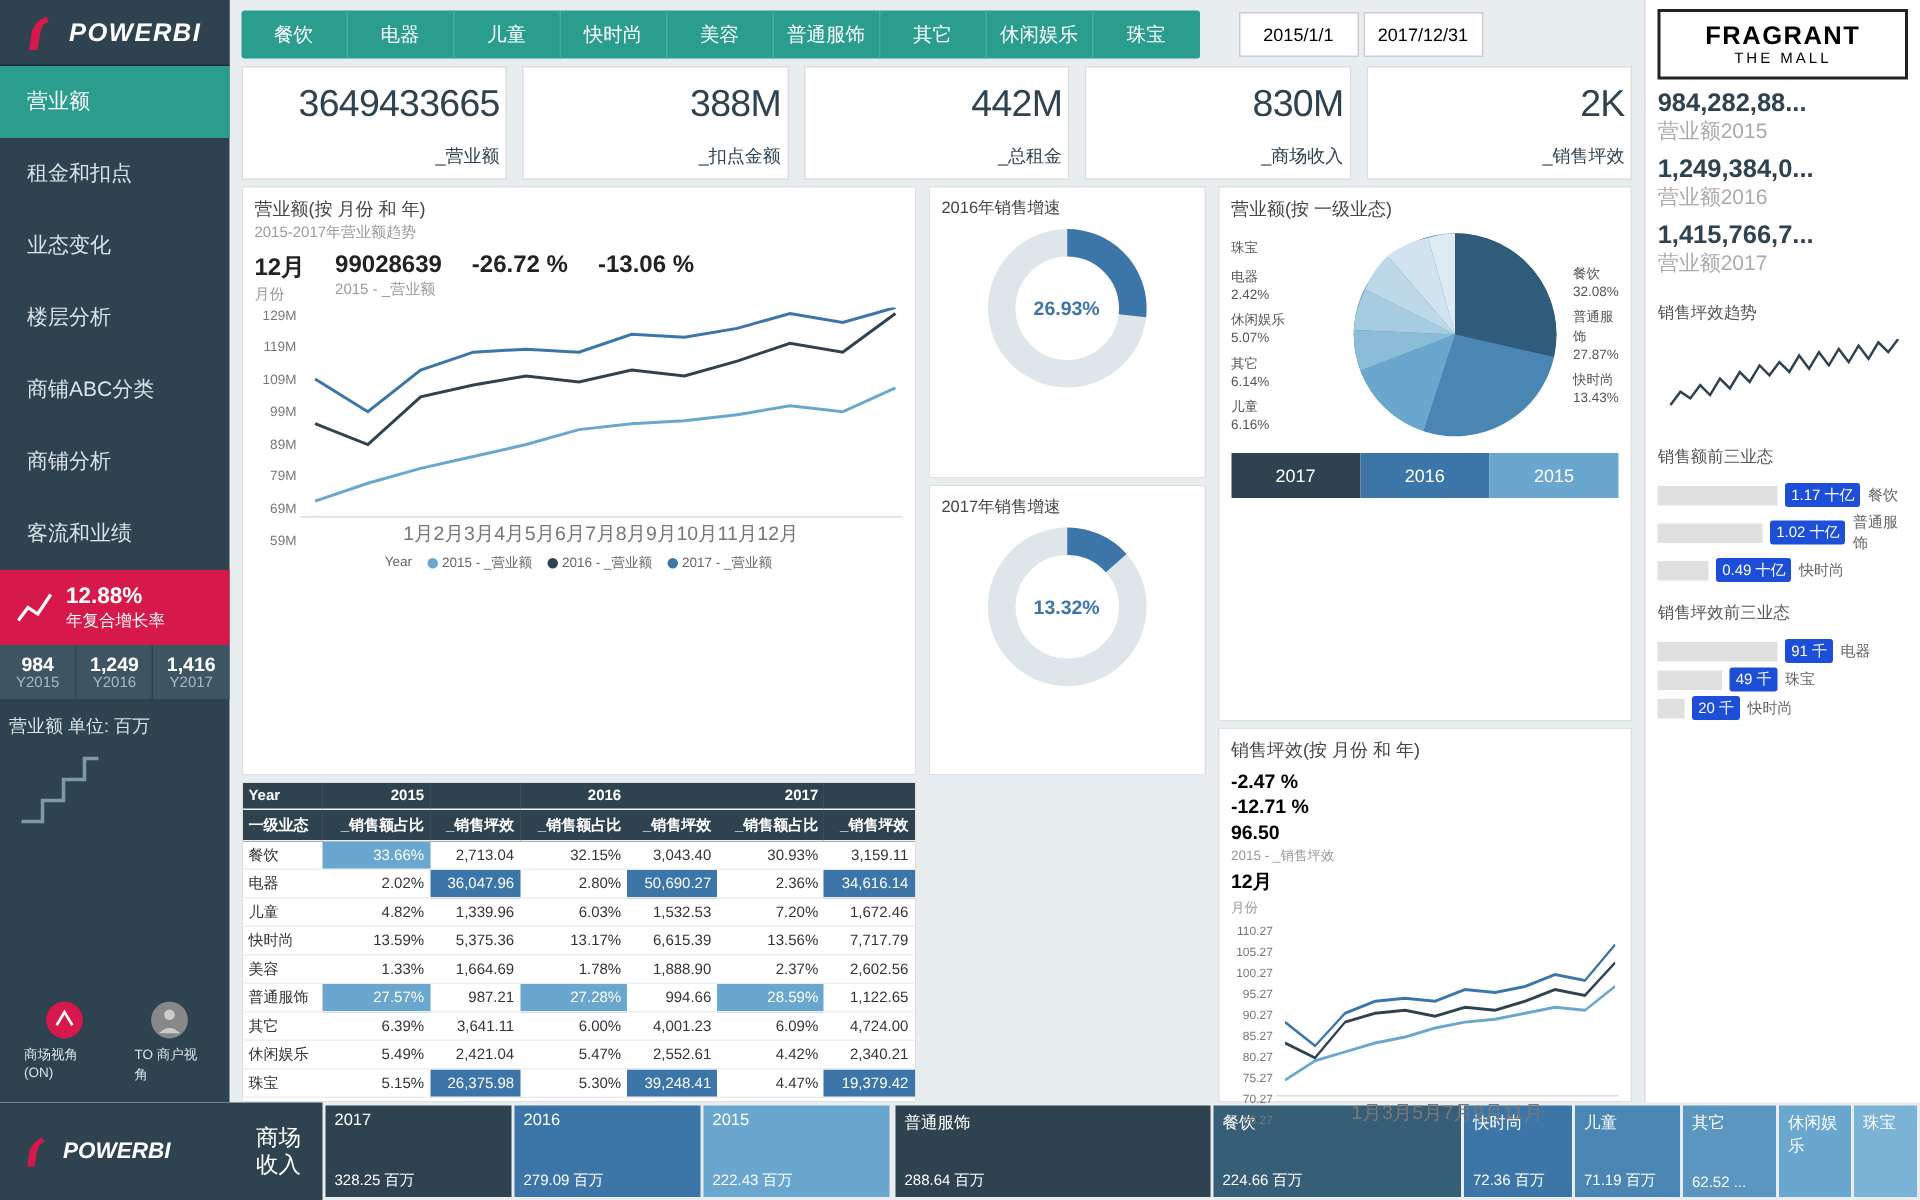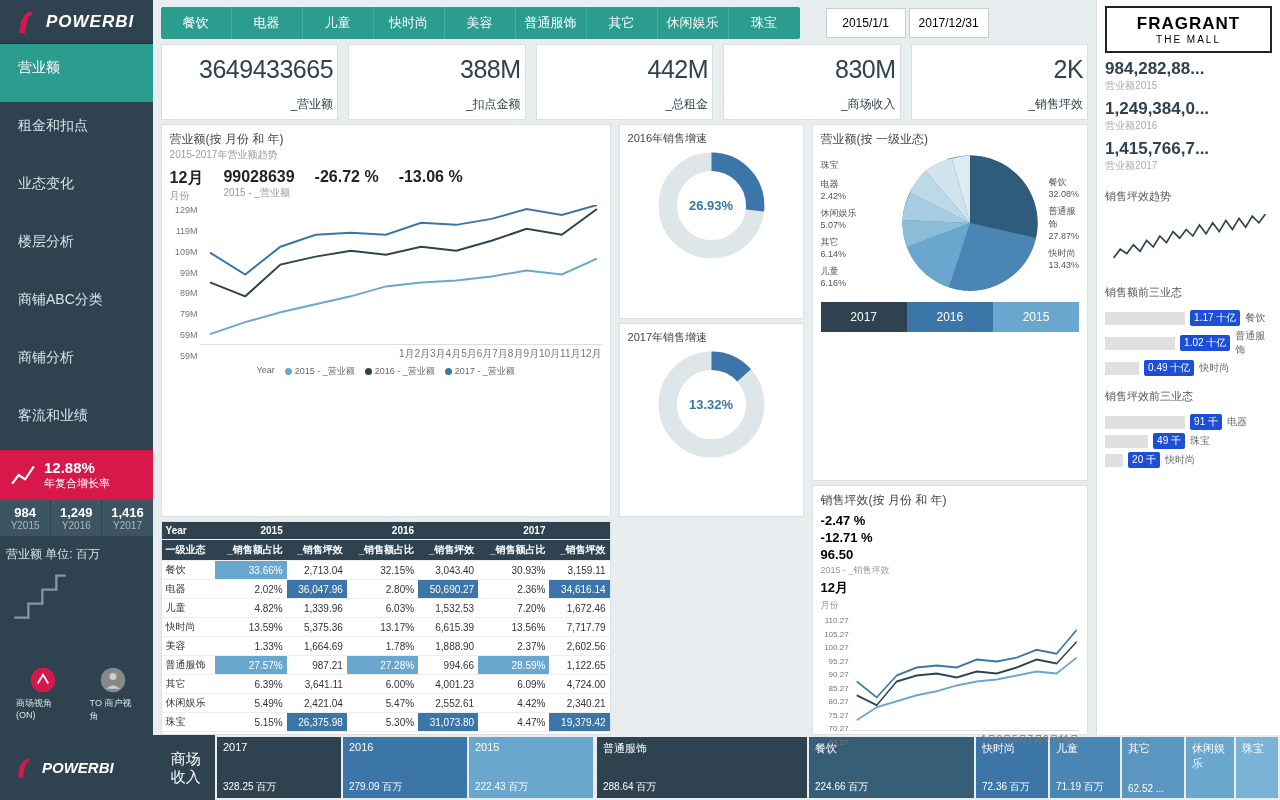--- a/index.html
+++ b/index.html
@@ -4,21 +4,21 @@
 <style>
 *{margin:0;padding:0;box-sizing:border-box;font-family:"Segoe UI",Arial,sans-serif}
 body{width:1280px;height:800px;background:#e8edf0;overflow:hidden;position:relative}
 .app{display:flex;flex-direction:column;height:800px}
 
 .top{display:flex;height:735px}
 .sidebar{width:160px;background:#2e434f;display:flex;flex-direction:column;color:#fff}
 .logo{height:44px;background:#2e434f;padding:6px 10px;display:flex;align-items:center;gap:6px;border-bottom:1px solid #1f2e37}
 .logo svg{width:30px;height:30px}
 .logo span{font-size:17px;font-weight:800;letter-spacing:1px;font-style:italic}
-.nav-item{height:58px;line-height:47px;padding-left:18px;font-size:14px;color:#d9e3e7;cursor:pointer}
+.nav-item{height:48px;line-height:47px;padding-left:18px;font-size:14px;color:#d9e3e7;cursor:pointer}
 .nav-item.active{background:#2a9d8f;color:#fff}
 .cagr{background:#d6184a;height:50px;display:flex;align-items:center;padding:4px 10px;gap:8px}
 .cagr svg{width:26px;height:26px;stroke:#fff;fill:none}
 .cagr-txt{display:flex;flex-direction:column}
 .cagr-v{font-size:15px;font-weight:600}
 .cagr-l{font-size:11px}
 .yrs{display:flex}
 .yr{flex:1;background:#3d5562;border-right:1px solid #2e434f;text-align:center;padding:5px 0}
 .yr:last-child{border:none}
 .yr-v{font-size:13px;font-weight:600;color:#fff}
@@ -53,21 +53,21 @@
 .card-t{font-size:12px;color:#454545}
 .card-st{font-size:10px;color:#999}
 
 .ls-head{display:flex;gap:20px;margin:6px 0 2px;font-size:13px}
 .ls-c{display:flex;flex-direction:column}
 .ls-c .v{font-weight:700;font-size:16px;color:#222}
 .ls-c .l{font-size:10px;color:#999}
 
 .chart-area{position:relative}
 .yaxis{position:absolute;left:0;top:0;bottom:0;width:30px;display:flex;flex-direction:column;justify-content:space-between;font-size:9px;color:#777;text-align:right;padding-right:2px}
-.xaxis{display:flex;justify-content:flex-end;font-size:10px;color:#777;margin-top:2px;padding-left:30px}
+.xaxis{display:flex;justify-content:center;font-size:13px;color:#777;margin-top:2px;padding-left:30px}
 .plot{margin-left:30px;height:140px;position:relative;border-bottom:1px solid #ddd}
 .plot svg{width:100%;height:100%}
 .legend{display:flex;justify-content:center;gap:10px;font-size:9px;color:#666;margin-top:4px}
 .legend span{display:flex;align-items:center;gap:3px}
 .dot{width:7px;height:7px;border-radius:50%;display:inline-block}
 
 .donut-wrap{display:flex;flex-direction:column;align-items:center}
 .donut-t{font-size:11px;color:#444;align-self:flex-start;margin-bottom:2px}
 .donut{width:115px;height:115px;position:relative}
 .donut svg{width:100%;height:100%}
@@ -92,21 +92,21 @@
 .tbl-hdr{background:#2e434f;color:#fff}
 .tbl-hdr th{background:#2e434f;color:#fff;padding:3px 4px}
 .hl1{background:#6aa7cf;color:#fff}
 .hl2{background:#3c76a8;color:#fff}
 
 .rside{width:192px;background:#fff;border-left:1px solid #ddd;display:flex;flex-direction:column;padding:6px 8px;gap:6px}
 .brand{border:2px solid #222;padding:6px 4px;text-align:center}
 .brand-t{font-size:17px;font-weight:900;letter-spacing:1px}
 .brand-s{font-size:10px;letter-spacing:2px}
 .rnum{font-size:17px;font-weight:700;color:#2e434f}
-.rlbl{font-size:10px;color:#aaa;margin-bottom:6px}
+.rlbl{font-size:14px;color:#aaa;margin-bottom:6px}
 .spark{height:55px;margin-bottom:6px}
 .spark svg{width:100%;height:100%}
 .sect-t{font-size:11px;color:#555;margin:4px 0}
 .bar-row{display:flex;align-items:center;gap:5px;margin-bottom:3px}
 .bar-bg{height:13px;background:#e0e0e0;position:relative;flex:0 0 auto}
 .badge{background:#1d4ed8;color:#fff;font-size:10px;padding:1px 4px;border-radius:2px;white-space:nowrap}
 .bar-lbl{font-size:10px;color:#666}
 
 .bottom{height:65px;display:flex;background:#e8edf0}
 .b-logo{width:160px;background:#2e434f;display:flex;align-items:center;padding:0 10px;gap:6px}
@@ -376,21 +376,21 @@
                     <td class="">5.47%</td>
                     <td class="">2,552.61</td>
                     <td class="">4.42%</td>
                     <td class="">2,340.21</td>
                   </tr>
                   <tr>
                     <td class="">珠宝</td>
                     <td class="">5.15%</td>
                     <td class="hl2">26,375.98</td>
                     <td class="">5.30%</td>
-                    <td class="hl2">31,073.80</td>
+                    <td class="hl2">39,248.41</td>
                     <td class="">4.47%</td>
                     <td class="hl2">19,379.42</td>
                   </tr>
                 </tbody>
               </table>
       </div>
     </div>
 
     <div class="col-mid">
       <div class="card" style="flex:1">

